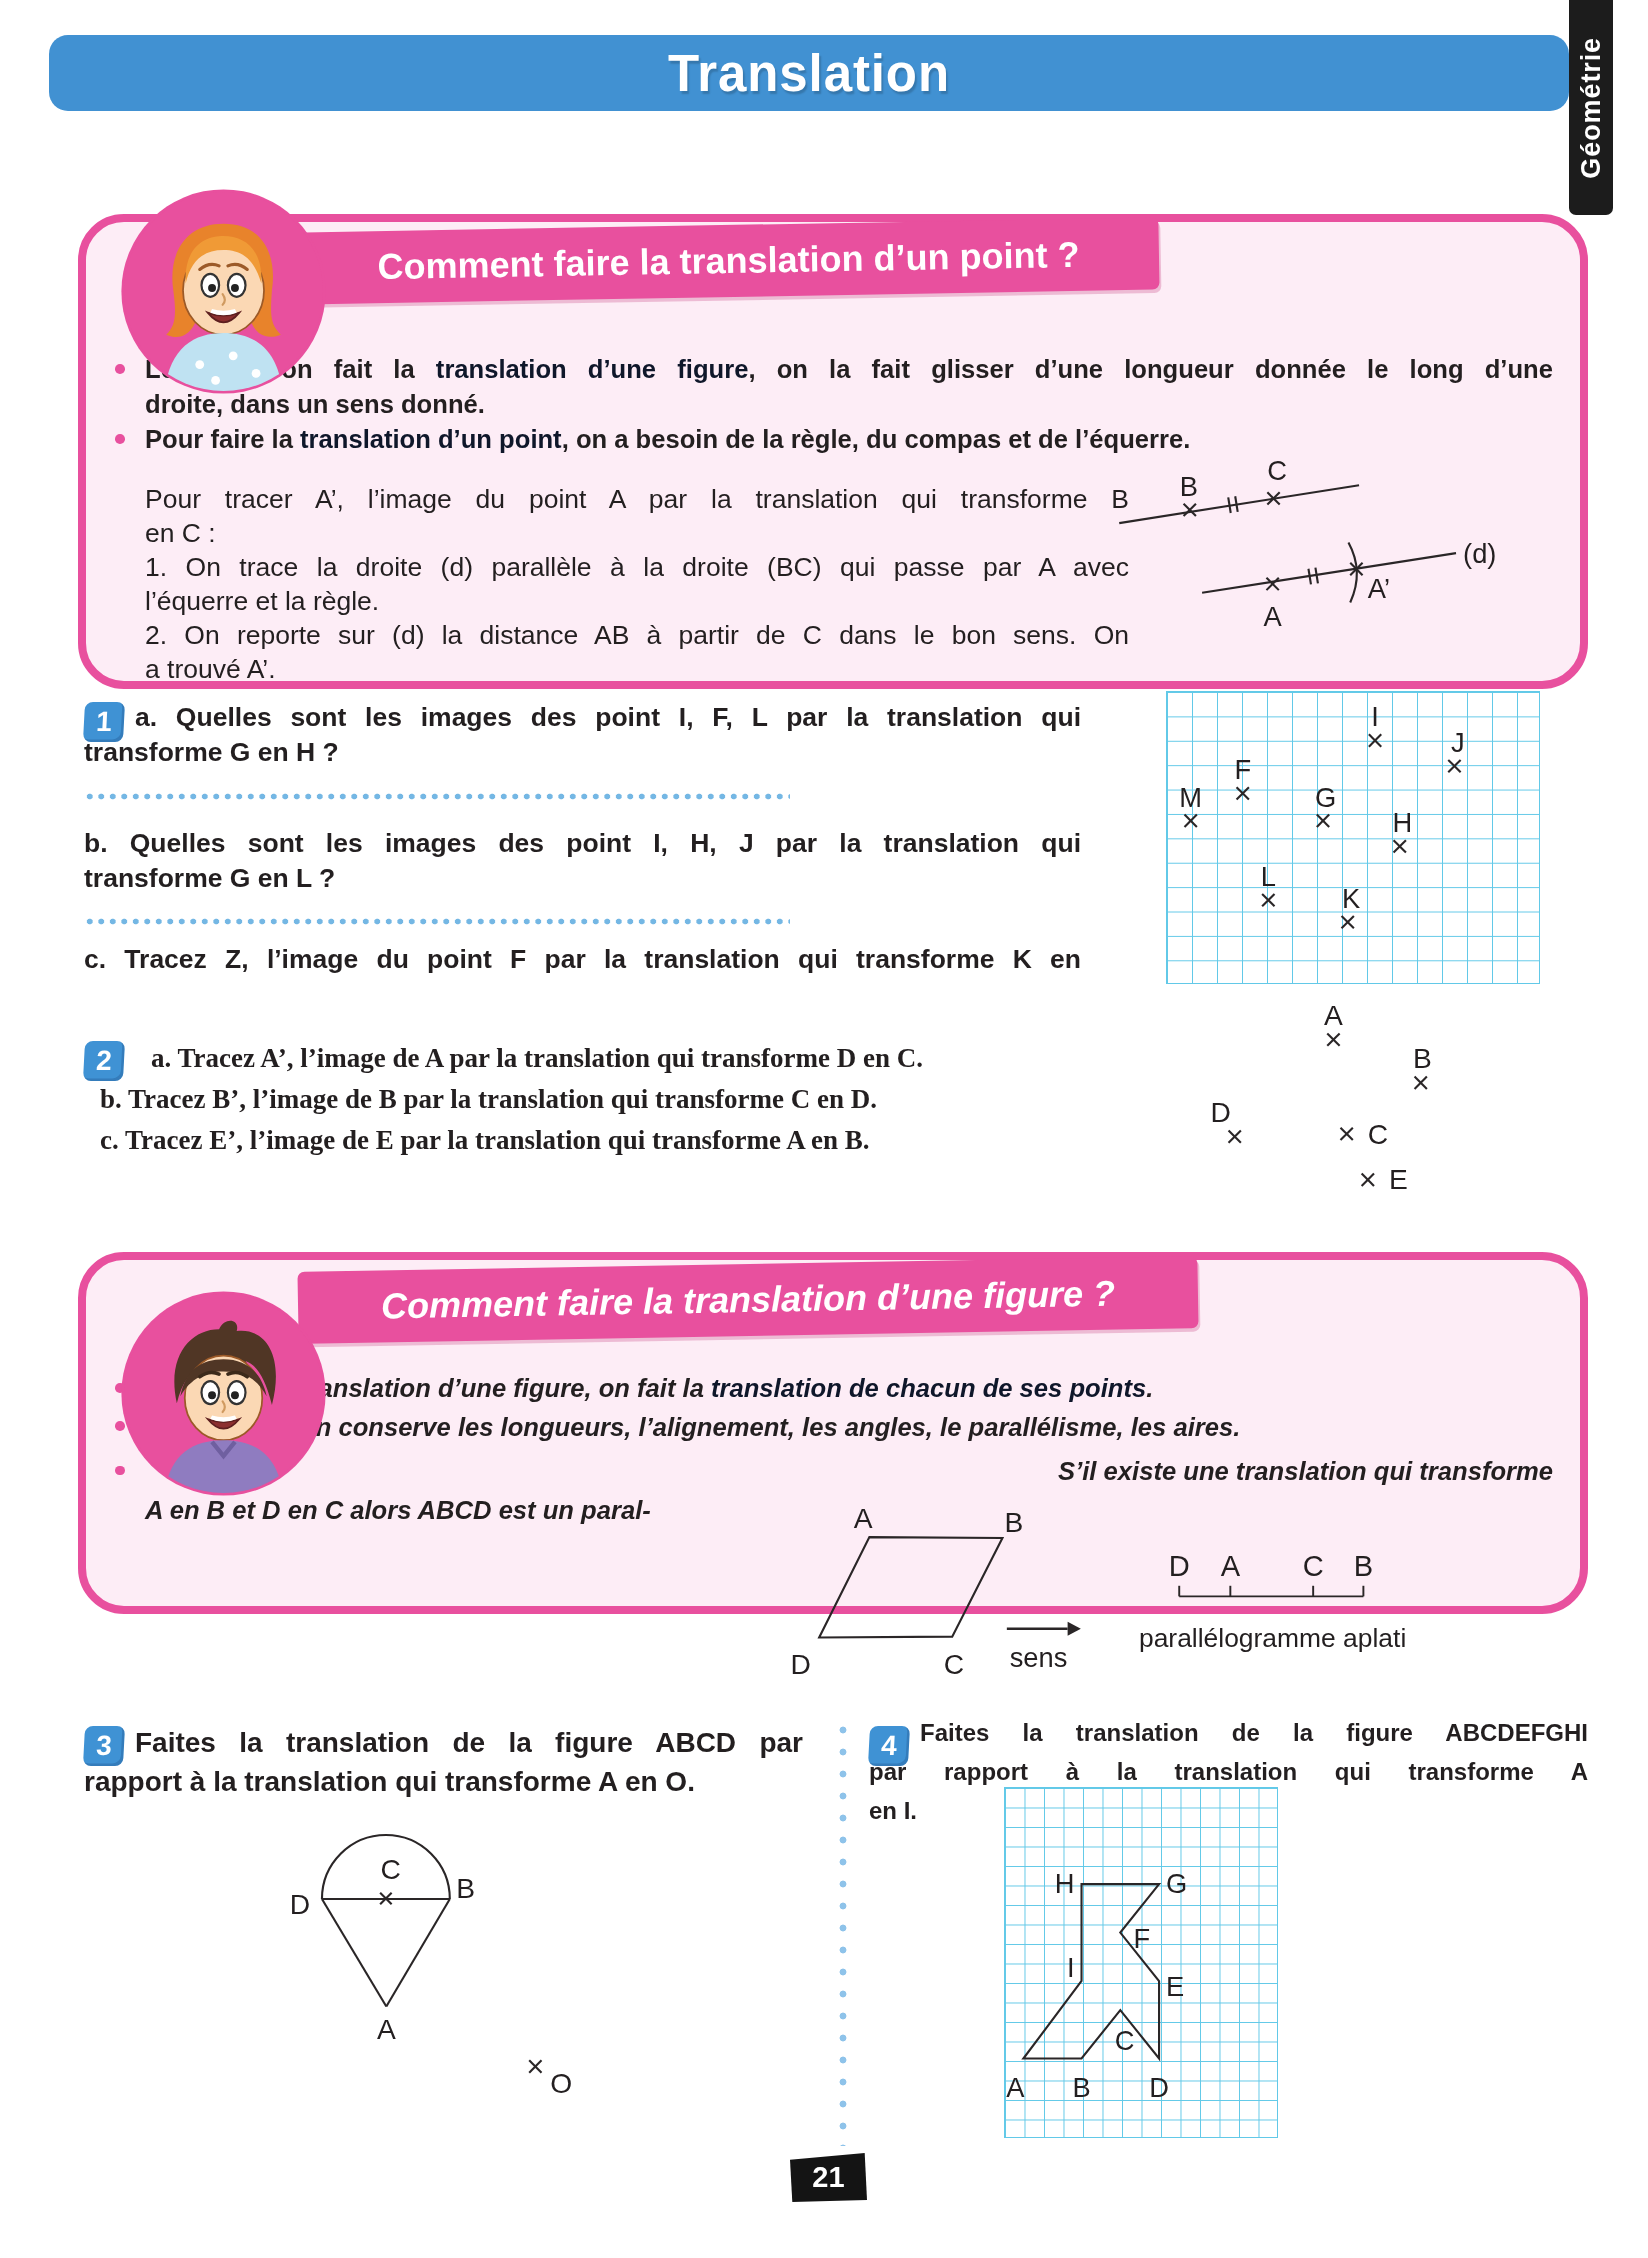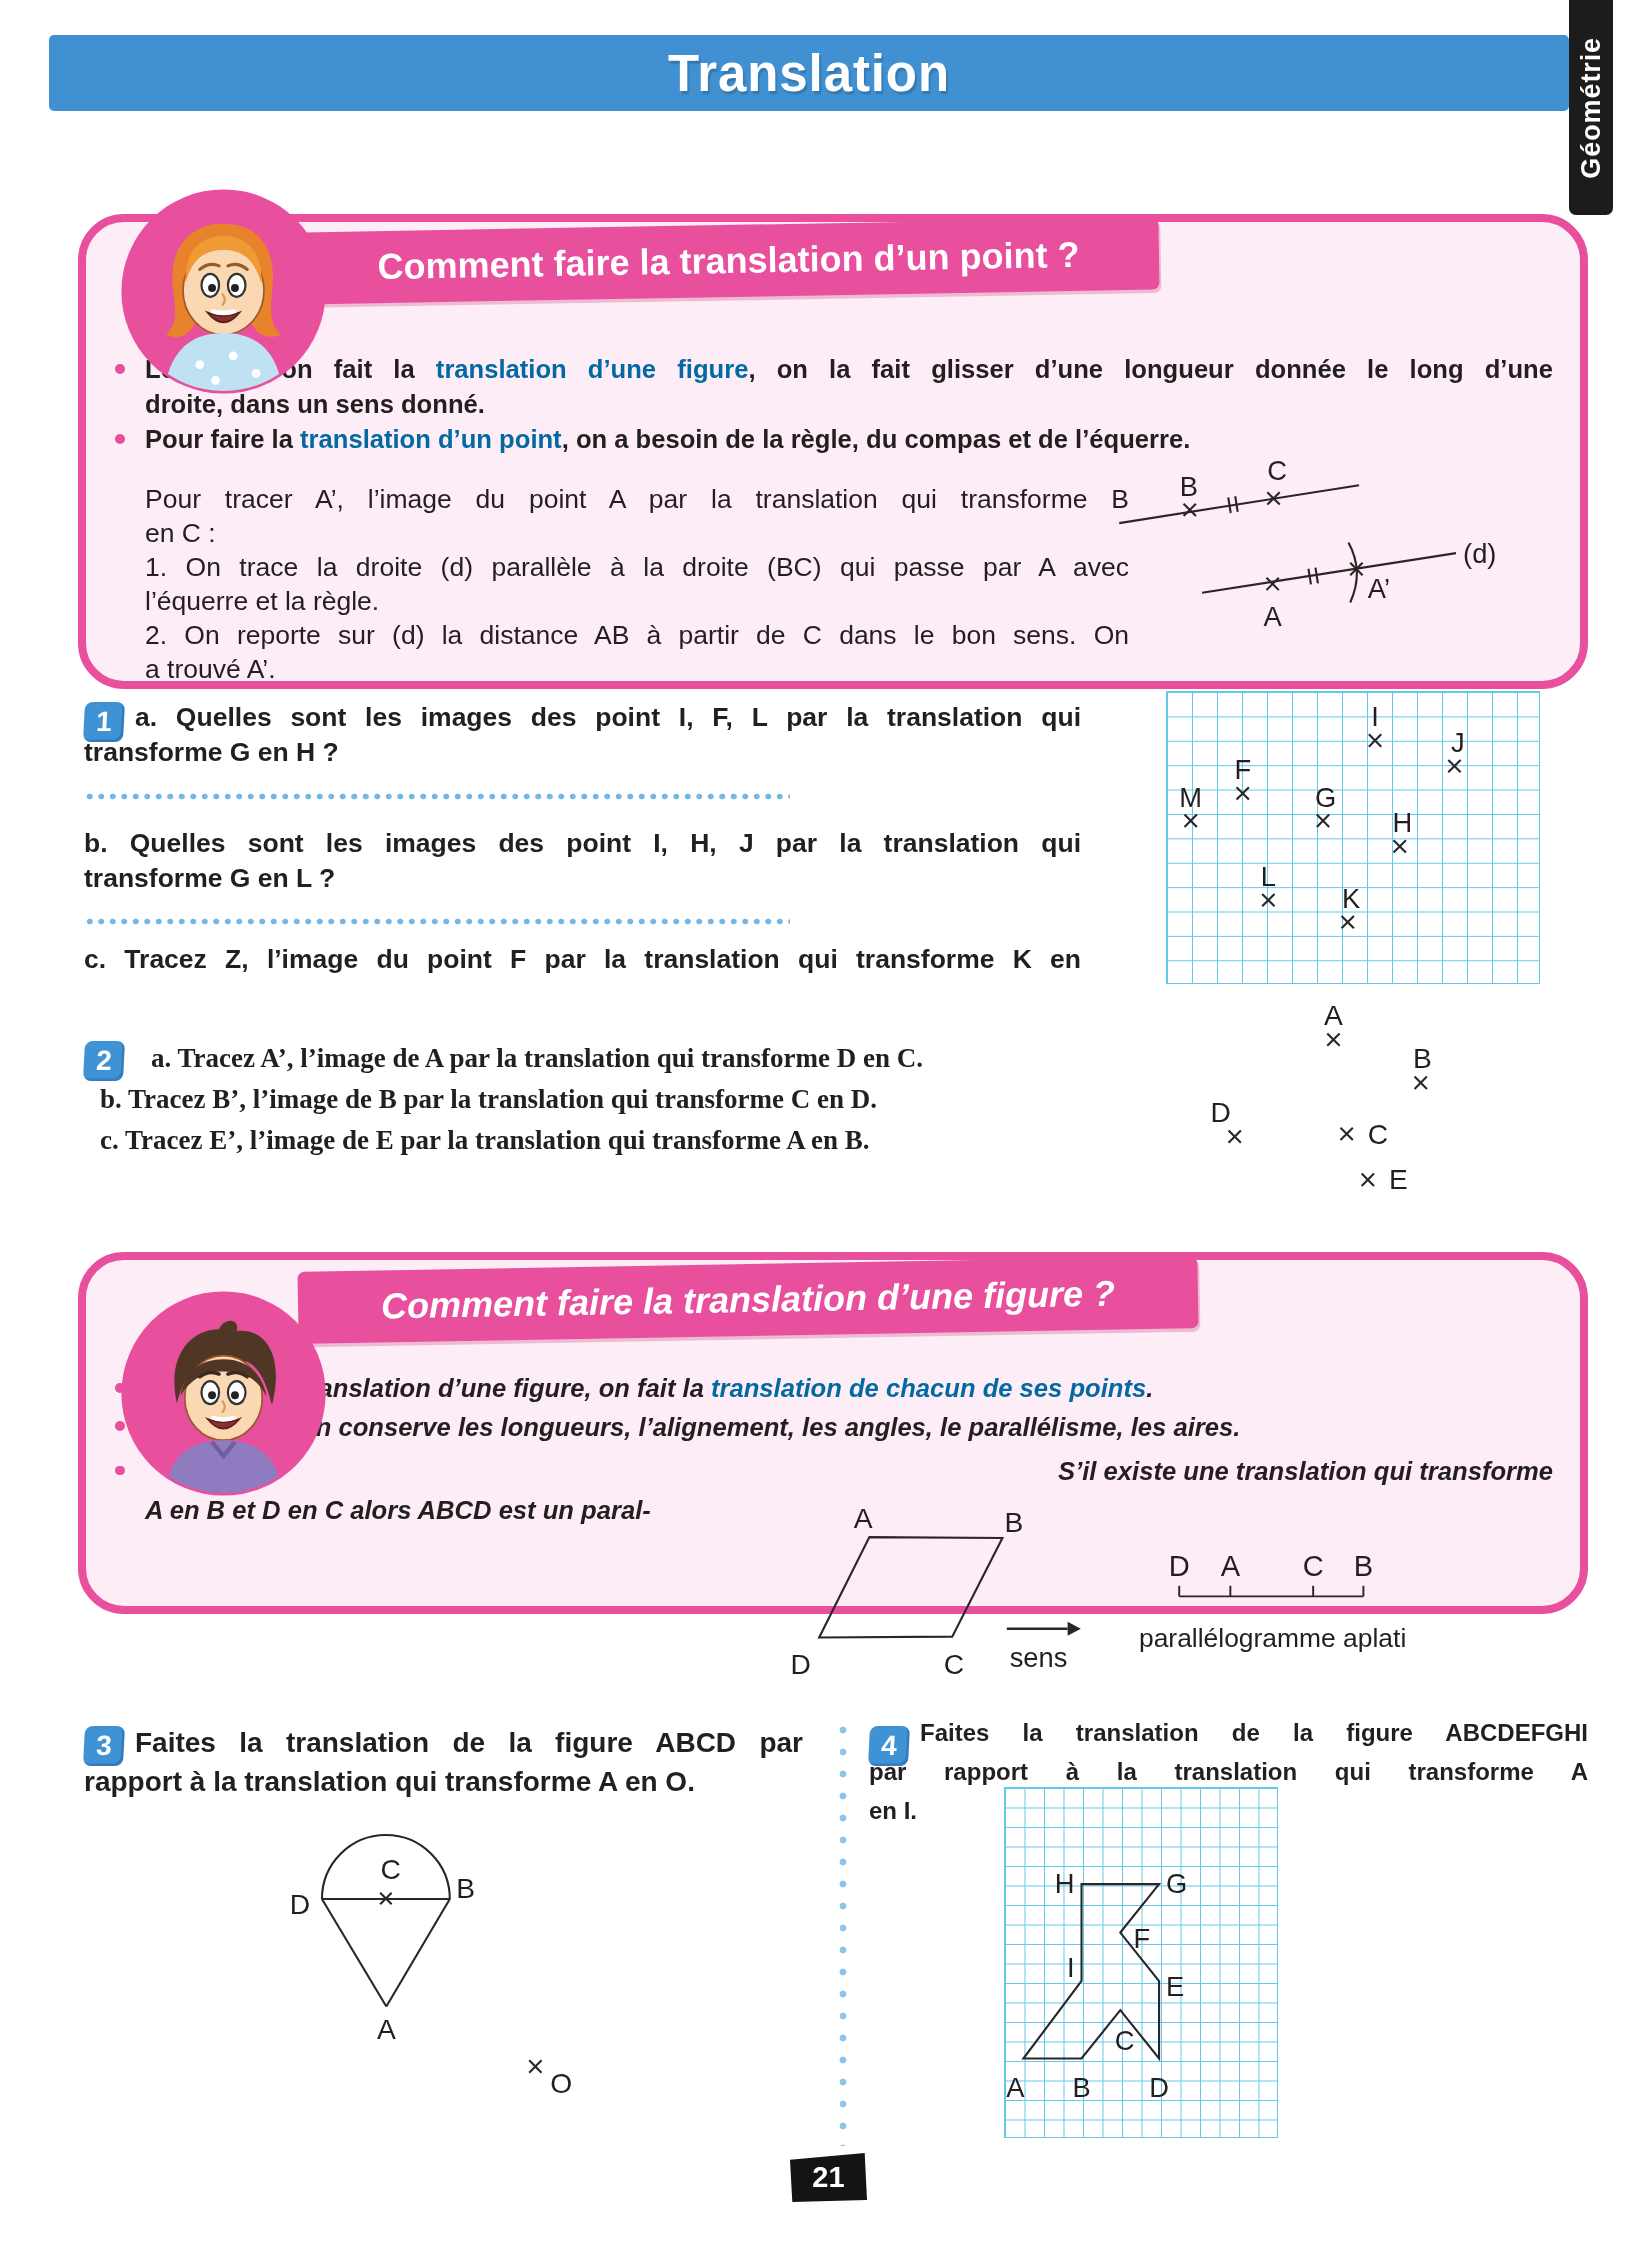--- a/index.html
+++ b/index.html
@@ -1,35 +1,35 @@
 <!DOCTYPE html>
 <html style="font-size:14px"><head>
 <meta charset="utf-8">
 <style>
   html,body{margin:0;padding:0;background:#ffffff;}
   body{font-family:"Liberation Sans",sans-serif;color:#231f20;}
   .page{position:relative;width:1649px;height:2258px;background:#fff;overflow:hidden;}
 
   
-  .header-banner{position:absolute;left:49px;top:35px;width:1520px;height:76px;background:#4191d2;border-radius:5px;display:flex;align-items:center;justify-content:center;}
+  .header-banner{position:absolute;left:49px;top:35px;width:1520px;height:76px;background:#4191d2;border-radius:19px;display:flex;align-items:center;justify-content:center;}
   .header-title{color:#fff;font-size:51px;font-weight:bold;letter-spacing:0.9px;text-shadow:1.8px 2.6px 1.8px rgba(0,0,0,0.18);}
   .side-tab{position:absolute;left:1569px;top:0;width:44px;height:215px;background:#1c1c1c;border-radius:0 0 7px 7px;display:flex;align-items:center;justify-content:center;z-index:6;}
   .side-tab span{color:#fff;font-weight:bold;font-size:27px;writing-mode:vertical-rl;transform:rotate(180deg);letter-spacing:0.9px;}
 
   
   .lesson-box{position:absolute;left:78px;width:1510px;border:8px solid #e8509e;background:#fdedf6;border-radius:46px;box-sizing:border-box;padding-left:12px;}
   .avatar{position:absolute;width:199px;height:199px;border-radius:50%;background:#e8509e;overflow:hidden;z-index:4;box-shadow:0 0 0 2.6px #e8509e;}
   .lesson-banner{position:absolute;height:72px;background:#e8509e;border-radius:7px;display:flex;align-items:center;justify-content:center;transform:rotate(-1deg);z-index:3;box-shadow:1.8px 3.5px 0 rgba(190,40,110,0.25);}
   .lesson-banner span{color:#fff;font-size:36px;font-weight:bold;white-space:nowrap;}
 
   .lesson-content{position:absolute;z-index:2;}
   .bline{position:relative;font-size:25.6px;font-weight:bold;line-height:35px;}
   .sline{position:relative;font-size:26.5px;font-weight:normal;line-height:34px;}
   .bdot{position:absolute;left:-30px;top:12.4px;width:9.7px;height:9.7px;border-radius:50%;background:#e8509e;}
-  .pink{color:#0369a1;}
+  .pink{color:#0f172a;}
   .jl{text-align:justify;text-align-last:justify;}
   .ind{text-indent:51px;}
 
   
   .ex-badge{position:absolute;width:40px;height:40px;background:#3f92d4;border-radius:8px;color:#fff;font-size:28px;font-weight:bold;display:flex;align-items:center;justify-content:center;box-shadow:inset -2.6px -2.6px 0 rgba(20,60,110,0.25);transform:skewX(-3deg);z-index:2;}
   .ex-text{position:absolute;font-weight:bold;}
   .ex-text .line{line-height:35px;}
   .hdots{position:absolute;height:7px;background-image:radial-gradient(circle,#74b7e4 2.6px,rgba(0,0,0,0) 3.2px);background-size:11.5px 7px;background-repeat:repeat-x;}
   .vdots{position:absolute;width:8px;background-image:radial-gradient(circle,#8ec3ea 3.2px,rgba(0,0,0,0) 3.7px);background-size:8px 22px;background-repeat:repeat-y;}
 

